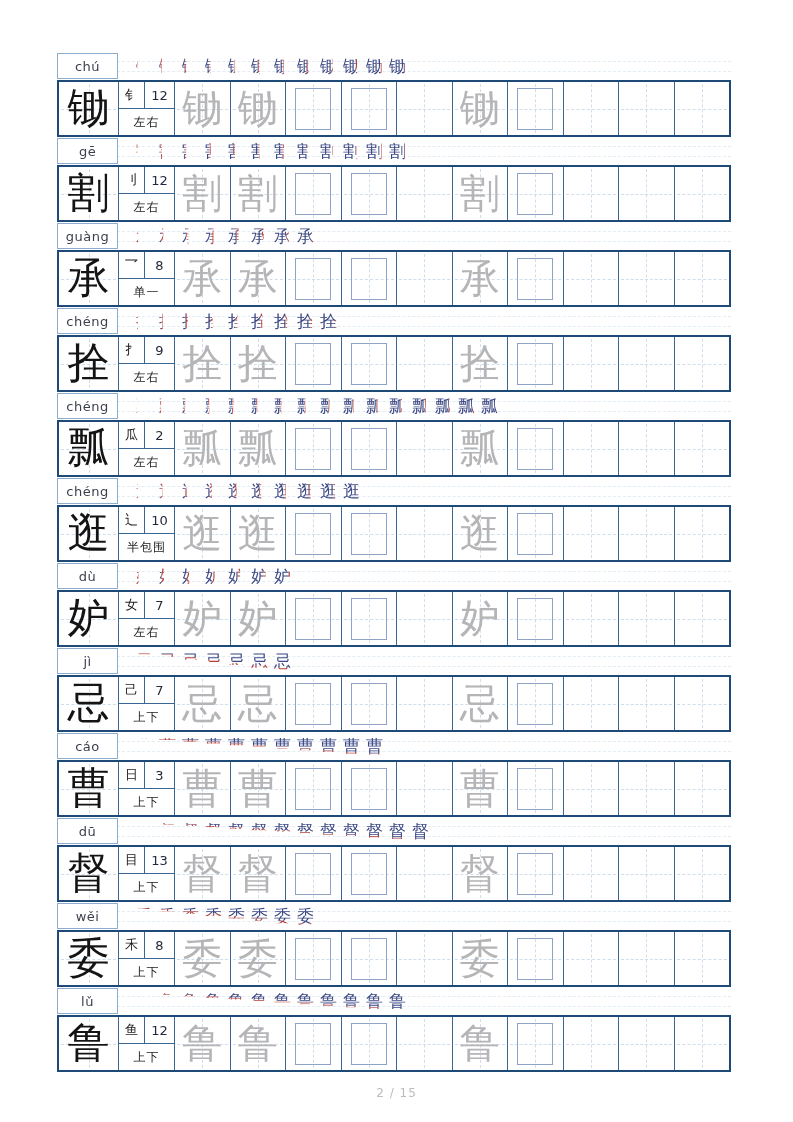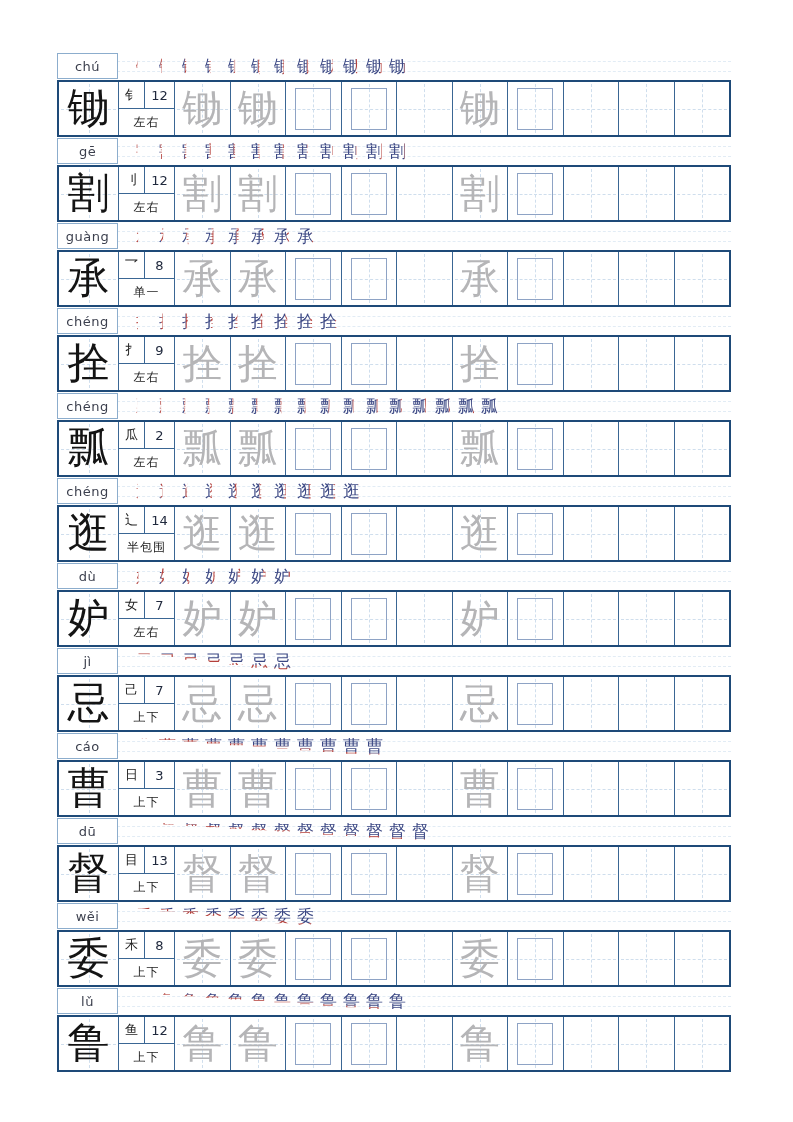--- a/index.html
+++ b/index.html
@@ -689,21 +689,21 @@
     </div>
     <div class="grid">
       <div class="cell bigcell">
         <span class="guide-h"></span>
         <span class="guide-v"></span>
         <span class="bigchar">逛</span>
       </div>
       <div class="cell infocell">
         <div class="info-top">
           <span class="radical">辶</span>
-          <span class="count">14</span>
+          <span class="count">10</span>
         </div>
         <div class="structure">半包围</div>
       </div>
     <div class="cell pcell">
             <span class="guide-h"></span>
             <span class="guide-v"></span>
             <span class="trace">逛</span>
           </div>
           <div class="cell pcell">
             <span class="guide-h"></span>
@@ -1406,13 +1406,14 @@
             <span class="guide-h"></span>
             <span class="guide-v"></span>
           </div>
           <div class="cell pcell">
             <span class="guide-h"></span>
             <span class="guide-v"></span>
           </div>
         </div>
   </section>
 </div>
+  <div class="footer">2 / 15</div>
 </div>
 
 </body></html>

